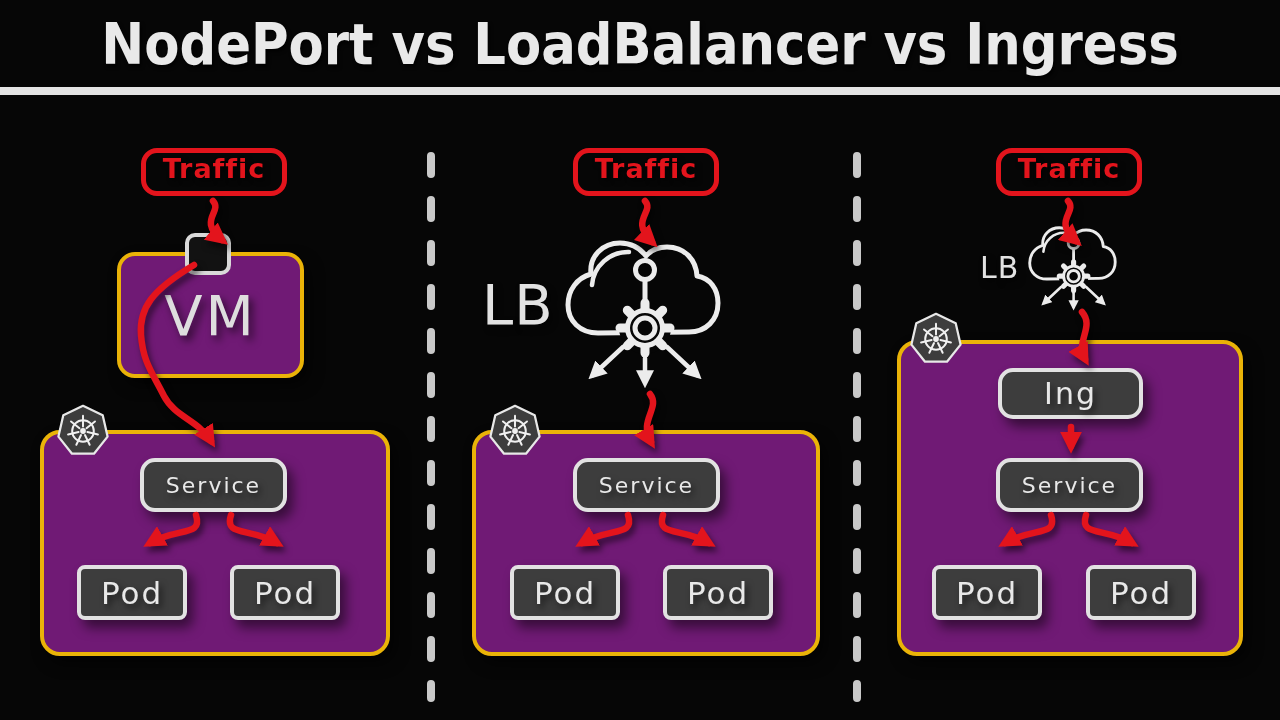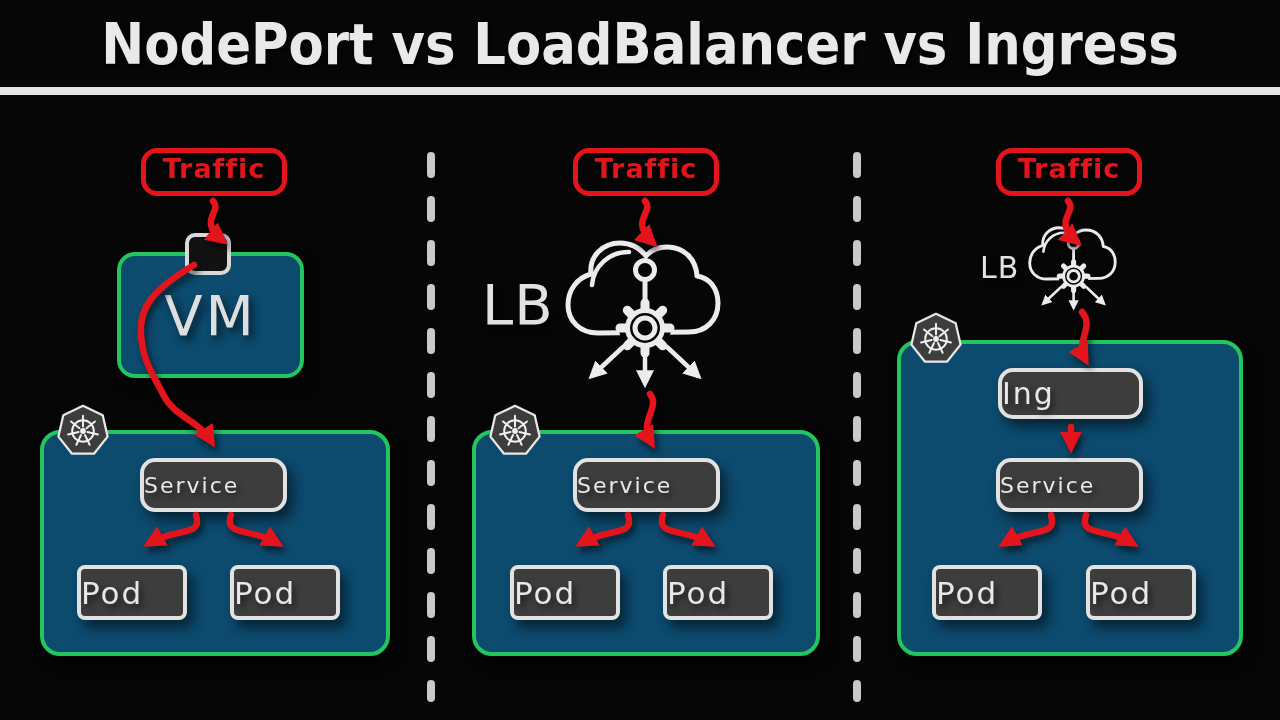--- a/index.html
+++ b/index.html
@@ -23,21 +23,21 @@
     display:flex; align-items:flex-start; justify-content:center;
     color:#e3141c; font-weight:bold; font-size:27px; letter-spacing:1px;
     text-shadow:3px 3px 5px rgba(0,0,0,.6); z-index:2;
   }
   .t1 { left:141px; top:148px; }
   .t2 { left:573px; top:148px; }
   .t3 { left:996px; top:148px; }
 
   
   .kbox {
-    position:absolute; background:#0c4a6e; border:4px solid #22c55e;
+    position:absolute; background:#701a75; border:4px solid #eab308;
     box-sizing:border-box; box-shadow:6px 8px 14px rgba(0,0,0,.55); z-index:2;
   }
   .vm {
     left:117px; top:252px; width:187px; height:126px; border-radius:18px;
     display:flex; align-items:center; justify-content:center;
     font-size:56px; color:#dedede; letter-spacing:3px;
     text-shadow:4px 5px 8px rgba(0,0,0,.6);
   }
   .port {
     position:absolute; left:185px; top:233px; width:46px; height:42px;
@@ -45,21 +45,21 @@
     box-sizing:border-box; z-index:3;
   }
   .cluster { border-radius:20px; }
   .c1 { left:40px;  top:430px; width:350px; height:226px; }
   .c2 { left:472px; top:430px; width:348px; height:226px; }
   .c3 { left:897px; top:340px; width:346px; height:316px; }
 
   .innerbox {
     position:absolute; background:#3d3d3d; border:4px solid #e2e2e2;
     border-radius:15px; box-sizing:border-box;
-    display:flex; align-items:center; justify-content:flex-start;
+    display:flex; align-items:center; justify-content:center;
     color:#e8e8e8; letter-spacing:2px;
     box-shadow:6px 8px 12px rgba(0,0,0,.5);
     text-shadow:3px 4px 6px rgba(0,0,0,.55);
   }
   .service { width:147px; height:54px; font-size:22px; }
   .sv1 { left:96px; top:24px; }
   .sv2 { left:97px; top:24px; }
   .sv3 { left:95px; top:114px; }
   .ing  { left:97px; top:24px; width:145px; height:51px; font-size:30px; }
   .pod  { width:110px; height:55px; font-size:31px; border-radius:8px; }

